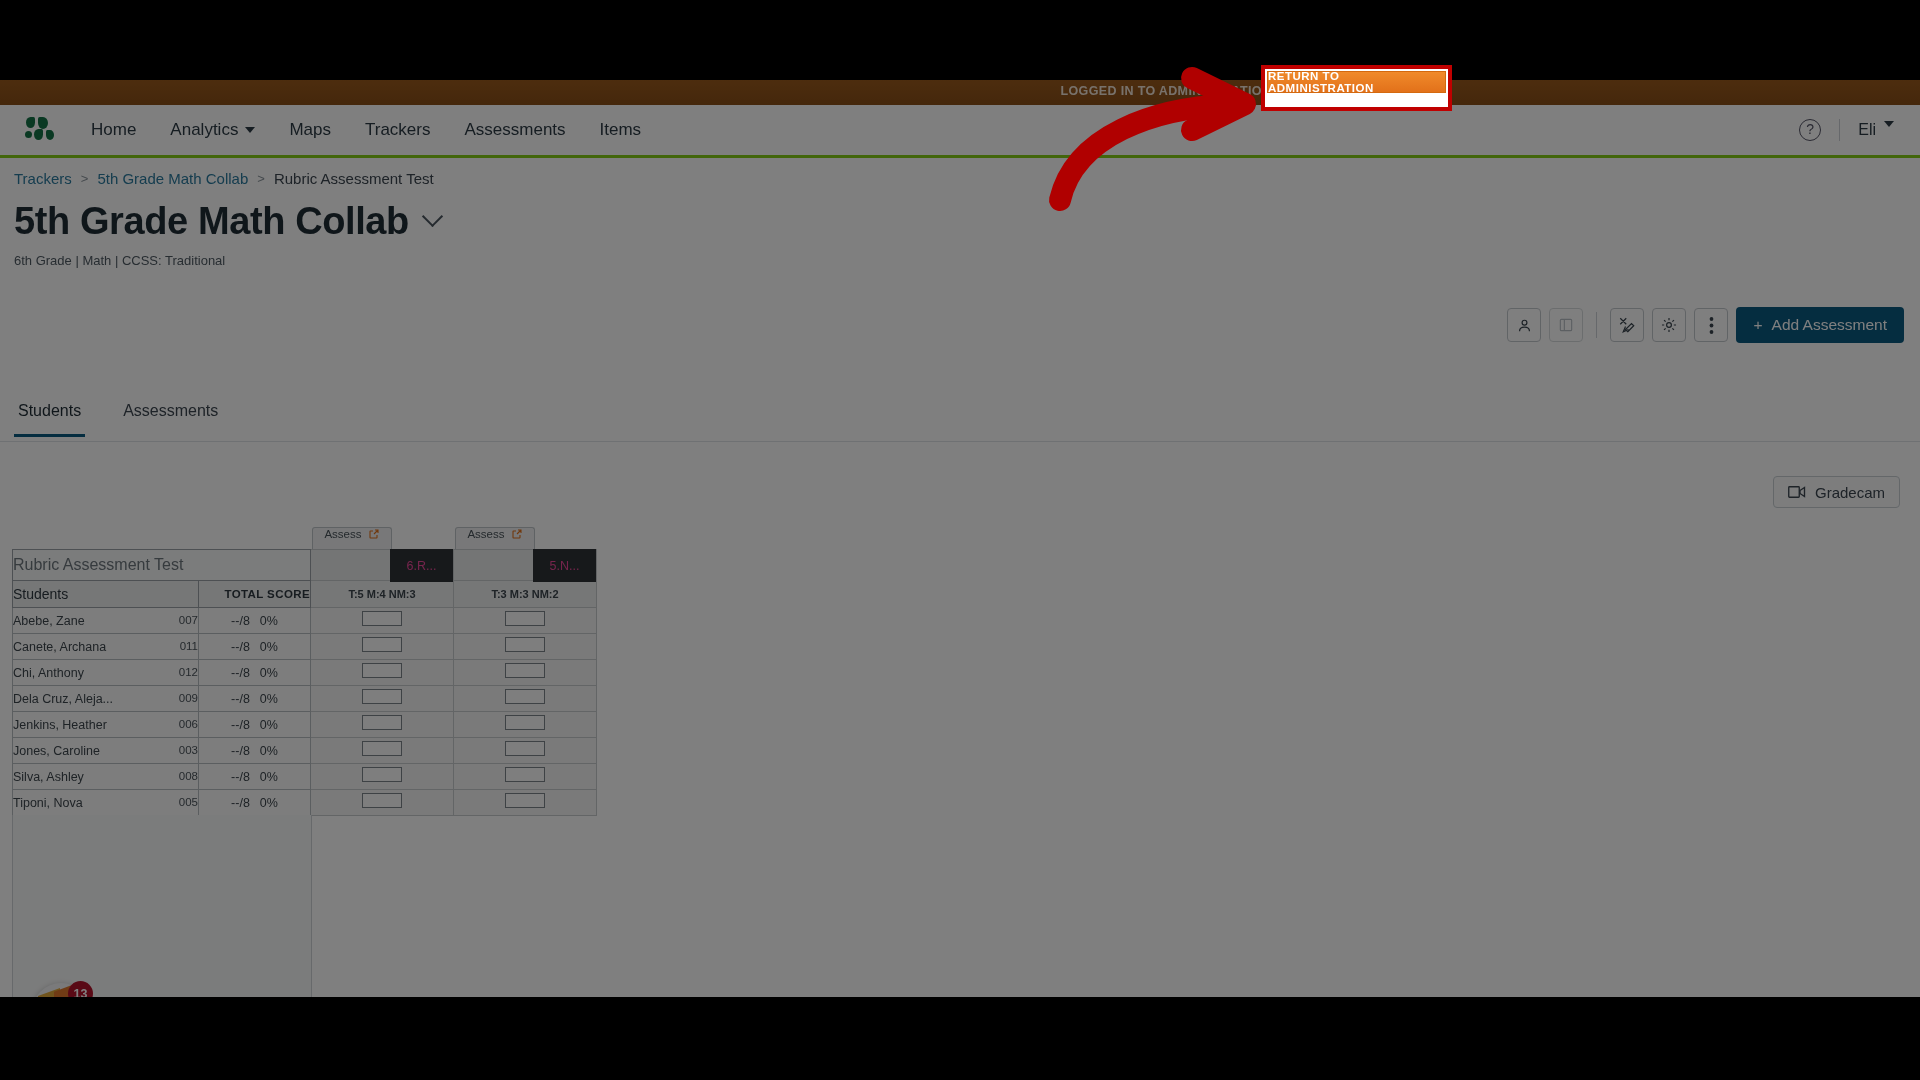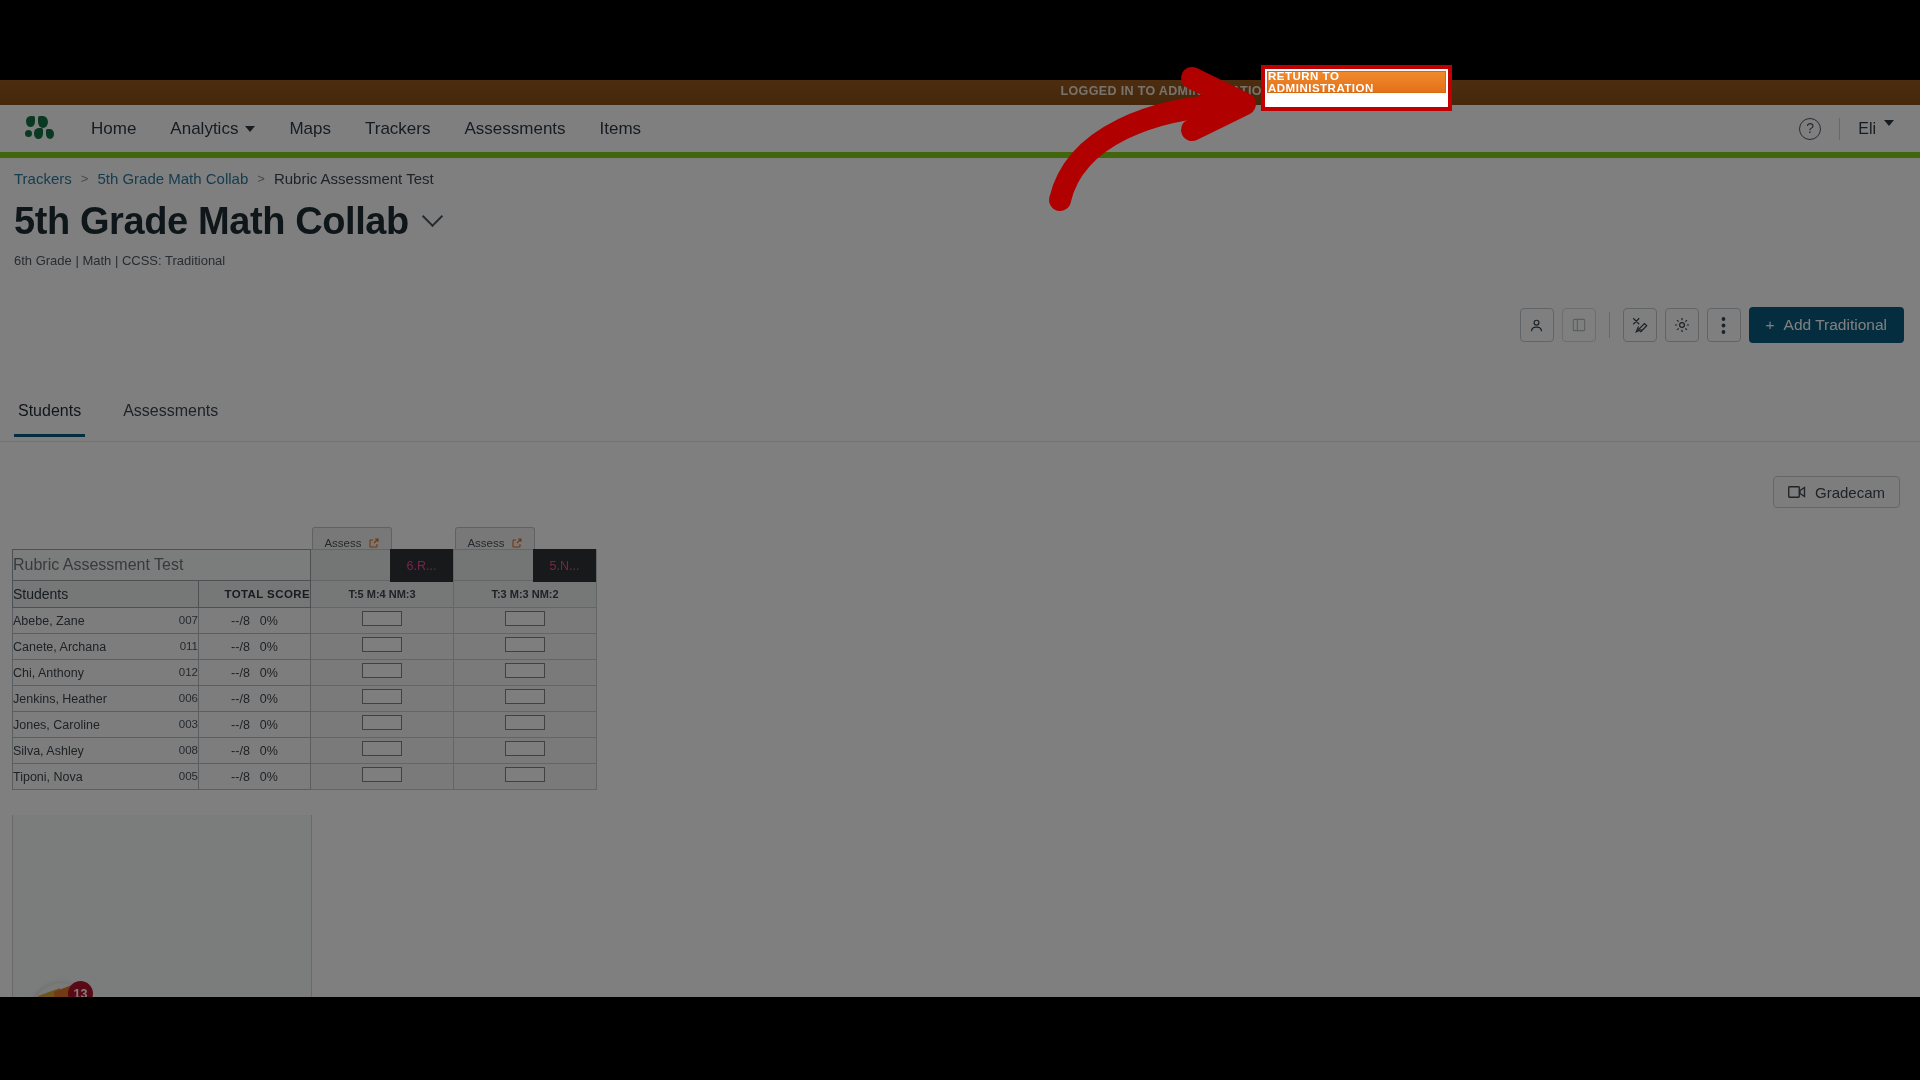--- a/index.html
+++ b/index.html
@@ -43,21 +43,21 @@
     font-size: 12.5px; font-weight: bold; letter-spacing: .35px;
     color: #f0e4d8; white-space: nowrap;
   }
   #admin-banner .bannertext .uname { font-weight: normal; color: #e0cdbb; }
 
   
   #topnav {
     position: absolute; left: 0; top: 25px;
     width: 1920px; height: 53px;
     background: #fff;
-    border-bottom: 6px solid #84cc16;
+    border-bottom: 3px solid #84cc16;
     display: flex; align-items: center;
   }
   #logo { margin-left: 25px; width: 30px; height: 26px; position: relative; }
   #logo i {
     position: absolute; background: #157347; border-radius: 60% 10% 60% 60%;
     display: block;
   }
   #logo i.a { width: 9px; height: 11px; left: 1px;  top: 0px;  border-radius:60% 20% 60% 60%; }
   #logo i.b { width: 10px; height: 12px; left: 13px; top: 0px; border-radius:20% 60% 60% 60%; }
   #logo i.c { width: 7px;  height: 7px;  left: 0px;  top: 14px; border-radius:50%; }
@@ -148,21 +148,21 @@
   }
 
   
   #gridwrap { position: absolute; left: 12px; top: 447px; }
 
   .assess-tabs { position: relative; height: 22px; }
   .assess-tab {
     position: absolute; top: 0; height: 22px; width: 80px;
     background: #f0f1f2; border: 1px solid #bfc4c8; border-bottom: none;
     border-radius: 3px 3px 0 0;
-    display: flex; align-items: flex-end; justify-content: center; gap: 6px;
+    display: flex; align-items: flex-start; justify-content: center; gap: 6px;
     font-size: 11.5px; color: #49525a; cursor: pointer;
   }
 
   table.grid { border-collapse: collapse; }
   table.grid td, table.grid th { padding: 0; }
 
   .tt-cell {
     width: 298px; height: 31px; border: 1px solid #9ba1a6;
     background: #f7f8f8; color: #6d767d; font-size: 16px;
     padding-left: 12px; text-align: left; font-weight: normal;
@@ -341,21 +341,21 @@
       </div>
       <div class="iconbtn">
         <svg width="5" height="19" viewBox="0 0 5 19" fill="currentColor">
           <circle cx="2.5" cy="3" r="1.9"></circle>
             <circle cx="2.5" cy="9.5" r="1.9"></circle>
             <circle cx="2.5" cy="16" r="1.9"></circle>
         </svg>
       </div>
       <button id="addbtn">
         <span>+</span>
-        <span>Add Traditional</span>
+        <span>Add Assessment</span>
       </button>
     </div>
 
     <div id="tabs">
       <div class="tab sel">
         <span>Students</span>
       </div>
       <div class="tab">
         <span>Assessments</span>
       </div>
@@ -437,20 +437,29 @@
               <td class="nmcell">
                 <span class="n">Chi, Anthony</span>
                 <span class="id">012</span>
               </td>
               <td class="scorecell"><span>--/8</span><span class="pct">0%</span></td>
               <td class="acell"><span class="inbox"></span></td>
               <td class="acell"><span class="inbox"></span></td>
             </tr>
             <tr>
               <td class="nmcell">
+                <span class="n">Dela Cruz, Aleja...</span>
+                <span class="id">009</span>
+              </td>
+              <td class="scorecell"><span>--/8</span><span class="pct">0%</span></td>
+              <td class="acell"><span class="inbox"></span></td>
+              <td class="acell"><span class="inbox"></span></td>
+            </tr>
+            <tr>
+              <td class="nmcell">
                 <span class="n">Jenkins, Heather</span>
                 <span class="id">006</span>
               </td>
               <td class="scorecell"><span>--/8</span><span class="pct">0%</span></td>
               <td class="acell"><span class="inbox"></span></td>
               <td class="acell"><span class="inbox"></span></td>
             </tr>
             <tr>
               <td class="nmcell">
                 <span class="n">Jones, Caroline</span>

